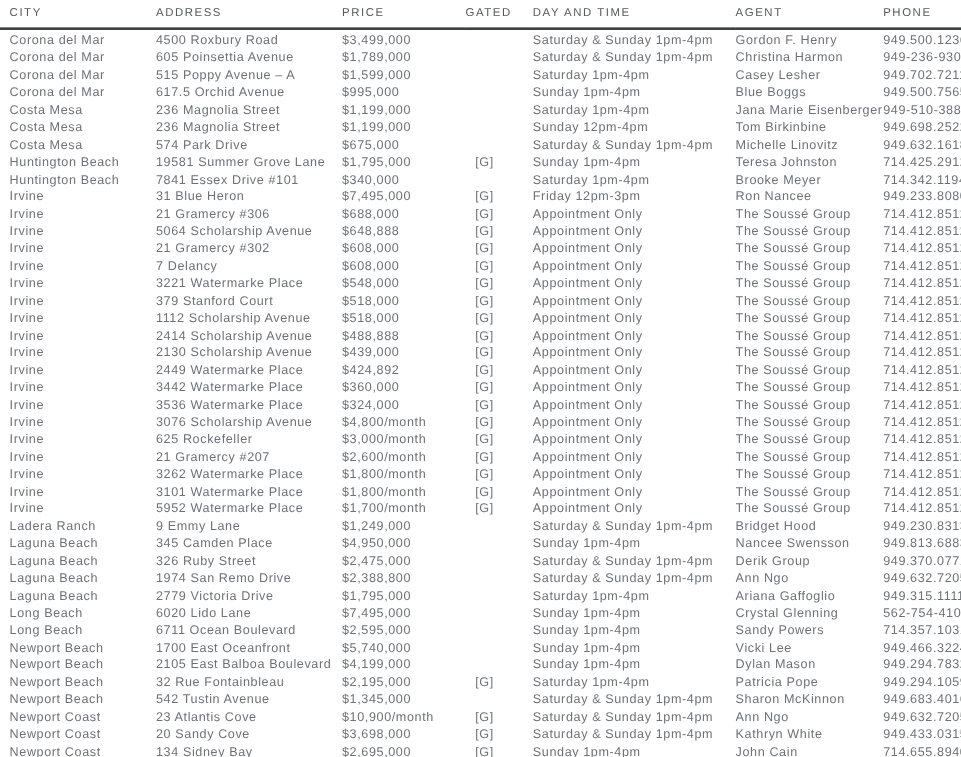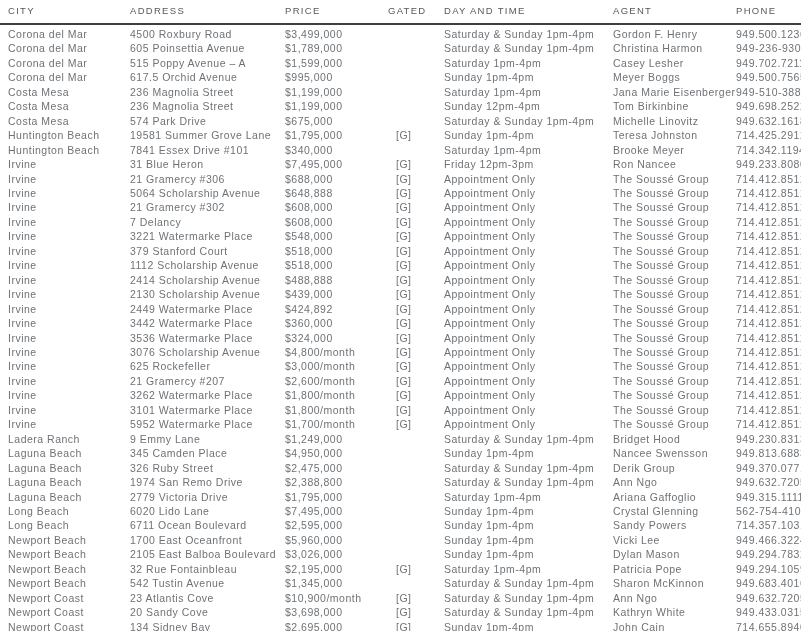--- a/index.html
+++ b/index.html
@@ -104,21 +104,21 @@
           <td class="cell-day_time">Saturday 1pm-4pm</td>
           <td class="cell-agent">Casey Lesher</td>
           <td class="cell-phone">949.702.7211</td>
         </tr>
         <tr>
           <td class="cell-city">Corona del Mar</td>
           <td class="cell-address">617.5 Orchid Avenue</td>
           <td class="cell-price">$995,000</td>
           <td class="cell-gated"></td>
           <td class="cell-day_time">Sunday 1pm-4pm</td>
-          <td class="cell-agent">Meyer Boggs</td>
+          <td class="cell-agent">Blue Boggs</td>
           <td class="cell-phone">949.500.7565</td>
         </tr>
         <tr>
           <td class="cell-city">Costa Mesa</td>
           <td class="cell-address">236 Magnolia Street</td>
           <td class="cell-price">$1,199,000</td>
           <td class="cell-gated"></td>
           <td class="cell-day_time">Saturday 1pm-4pm</td>
           <td class="cell-agent">Jana Marie Eisenberger</td>
           <td class="cell-phone">949-510-3886</td>
@@ -389,30 +389,30 @@
           <td class="cell-address">6711 Ocean Boulevard</td>
           <td class="cell-price">$2,595,000</td>
           <td class="cell-gated"></td>
           <td class="cell-day_time">Sunday 1pm-4pm</td>
           <td class="cell-agent">Sandy Powers</td>
           <td class="cell-phone">714.357.1031</td>
         </tr>
         <tr>
           <td class="cell-city">Newport Beach</td>
           <td class="cell-address">1700 East Oceanfront</td>
-          <td class="cell-price">$5,960,000</td>
+          <td class="cell-price">$5,740,000</td>
           <td class="cell-gated"></td>
           <td class="cell-day_time">Sunday 1pm-4pm</td>
           <td class="cell-agent">Vicki Lee</td>
           <td class="cell-phone">949.466.3224</td>
         </tr>
         <tr>
           <td class="cell-city">Newport Beach</td>
           <td class="cell-address">2105 East Balboa Boulevard</td>
-          <td class="cell-price">$3,026,000</td>
+          <td class="cell-price">$4,199,000</td>
           <td class="cell-gated"></td>
           <td class="cell-day_time">Sunday 1pm-4pm</td>
           <td class="cell-agent">Dylan Mason</td>
           <td class="cell-phone">949.294.7832</td>
         </tr>
         <tr>
           <td class="cell-city">Newport Beach</td>
           <td class="cell-address">32 Rue Fontainbleau</td>
           <td class="cell-price">$2,195,000</td>
           <td class="cell-gated">[G]</td>

